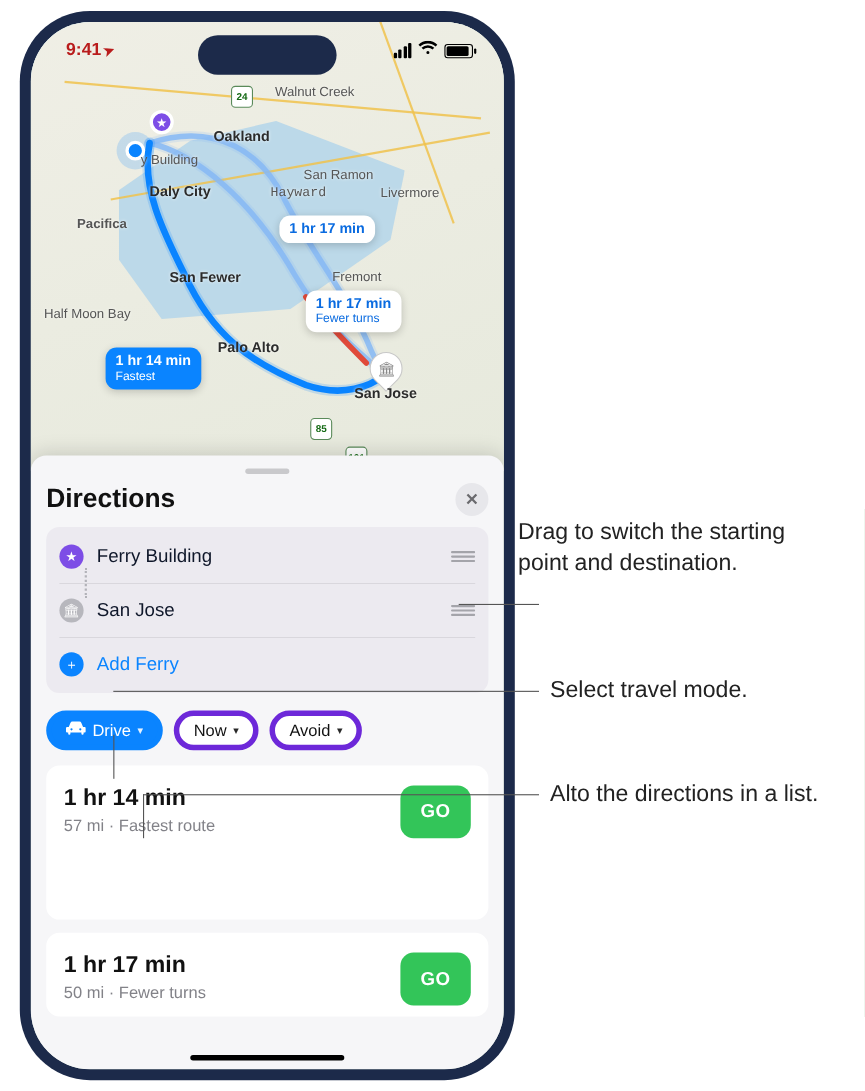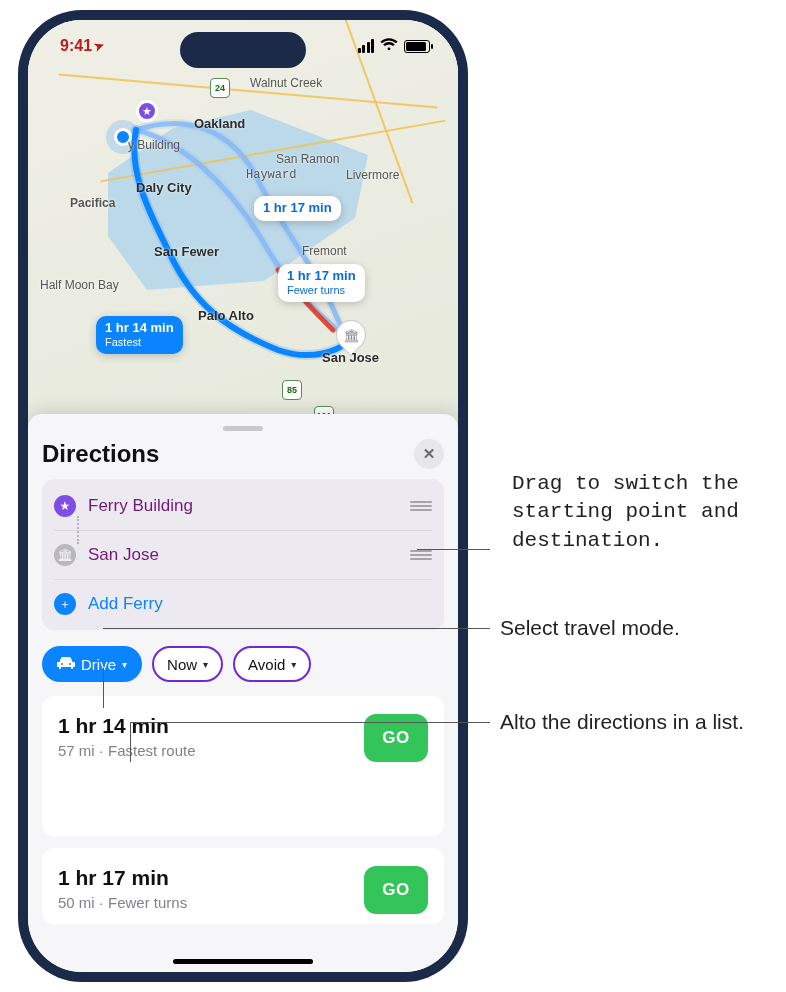--- a/index.html
+++ b/index.html
@@ -123,29 +123,29 @@
     display:flex; align-items:center; justify-content:center; color:#6a6a6e; font-size:15px; font-weight:700; cursor:pointer; }
 
   .stops-card { background:#eceaf0; border-radius:12px; padding:2px 12px; }
   .stop-row { display:flex; align-items:center; gap:12px; height:49px; position:relative; }
   .stop-row + .stop-row { border-top:1px solid rgba(0,0,0,.08); }
   .stop-icon { width:22px; height:22px; border-radius:50%; display:flex; align-items:center; justify-content:center;
     font-size:12px; color:#fff; flex-shrink:0; }
   .stop-icon.origin { background:#7d4de6; }
   .stop-icon.dest   { background:#b7b7bd; }
   .stop-icon.add    { background:#0a84ff; }
-  .stop-label { flex:1; font-size:17px; color:#701a75; }
+  .stop-label { flex:1; font-size:17px; color:#0f172a; }
   .stop-label.link { color:#0a84ff; }
   .reorder { width:22px; color:#a4a4aa; cursor:grab; }
   .reorder svg { display:block; }
   .dots-connector { position:absolute; left:22.5px; top:35px; height:28px; border-left:2px dotted #b2b2b8; }
 
   .chip-row { display:flex; gap:10px; margin:16px 0 14px; }
   .chip { height:36px; border-radius:18px; padding:0 13px; display:flex; align-items:center; gap:6px;
-    font-size:15px; background:#fff; border:2px solid #6d28d9; color:#111; cursor:pointer; }
+    font-size:15px; background:#fff; border:5px solid #6d28d9; color:#111; cursor:pointer; }
   .chip.primary { background:#0a84ff; border-color:#0a84ff; color:#fff; }
   .chev { font-size:10px; opacity:.9; }
 
   .route-card { background:#fff; border-radius:12px; padding:18px 16px; margin-bottom:12px;
     display:flex; justify-content:space-between; align-items:flex-start; min-height:140px; }
   .route-card.compact { min-height:auto; padding-bottom:10px; }
   .rc-left { display:flex; flex-direction:column; gap:4px; }
   .rc-time { font-size:21px; font-weight:700; color:#111; }
   .rc-sub  { font-size:15px; color:#828288; }
   .go-btn { width:64px; height:48px; border-radius:12px; background:#33c559;
@@ -213,21 +213,21 @@
           </div>
 
         <div id="city-labels">
             <div class="city-label city-small" style="left: 222px; top: 56px;">Walnut Creek</div>
             <div class="city-label " style="left: 166px; top: 96px;">Oakland</div>
             <div class="city-label city-small" style="left: 248px; top: 108px; margin-top: 24px;">San Ramon</div>
             <div class="city-label city-small" style="left: 100px; top: 118px;">y Building</div>
             <div class="city-label city-small" style="left: 218px; top: 148px; font-family: Liberation Mono, monospace;">Hayward</div>
             <div class="city-label city-small" style="left: 318px; top: 148px;">Livermore</div>
             <div class="city-label city-small" style="left: 42px; top: 176px; font-weight: bold;">Pacifica</div>
-            <div class="city-label " style="left: 108px; top: 160px; text-align: right;">Daly City</div>
+            <div class="city-label " style="left: 108px; top: 146px; text-align: right;">Daly City</div>
             <div class="city-label " style="left: 126px; top: 224px;">San Fewer</div>
             <div class="city-label city-small" style="left: 274px; top: 224px;">Fremont</div>
             <div class="city-label city-small" style="left: 12px; top: 258px;">Half Moon Bay</div>
             <div class="city-label " style="left: 170px; top: 288px;">Palo Alto</div>
             <div class="city-label " style="left: 294px; top: 330px;">San Jose</div>
           </div>
         <div id="shields">
             <div class="shield" style="left: 182px; top: 58px;">24</div>
             <div class="shield" style="left: 286px; top: 386px;">101</div>
             <div class="shield" style="left: 254px; top: 360px;">85</div>
@@ -324,21 +324,21 @@
             <span>GO</span>
           </div>
         </div>
       </div>
 
       <div class="home-indicator"></div>
     </div>
   </div>
 
   <div class="ann-line" style="left:417px; top:549px; width:73px;"></div>
-  <div class="annotation" style="left:512px; top:470px;font-family:Liberation Mono, monospace;">Drag to switch the starting point and destination.</div>
+  <div class="annotation" style="left:471px; top:470px;">Drag to switch the starting point and destination.</div>
 
   <div class="ann-line" style="left:103px; top:668px; width:1px; height:40px; background:#555"></div>
   <div class="ann-line" style="left:103px; top:628px; width:387px;"></div>
   <div class="annotation" style="left:500px; top:614px;">Select travel mode.</div>
 
   <div class="ann-line" style="left:130px; top:722px; width:1px; height:40px; background:#555"></div>
   <div class="ann-line" style="left:130px; top:722px; width:360px;"></div>
   <div class="annotation" style="left:500px; top:708px;">Alto the directions in a list.</div>
 </div>
 

